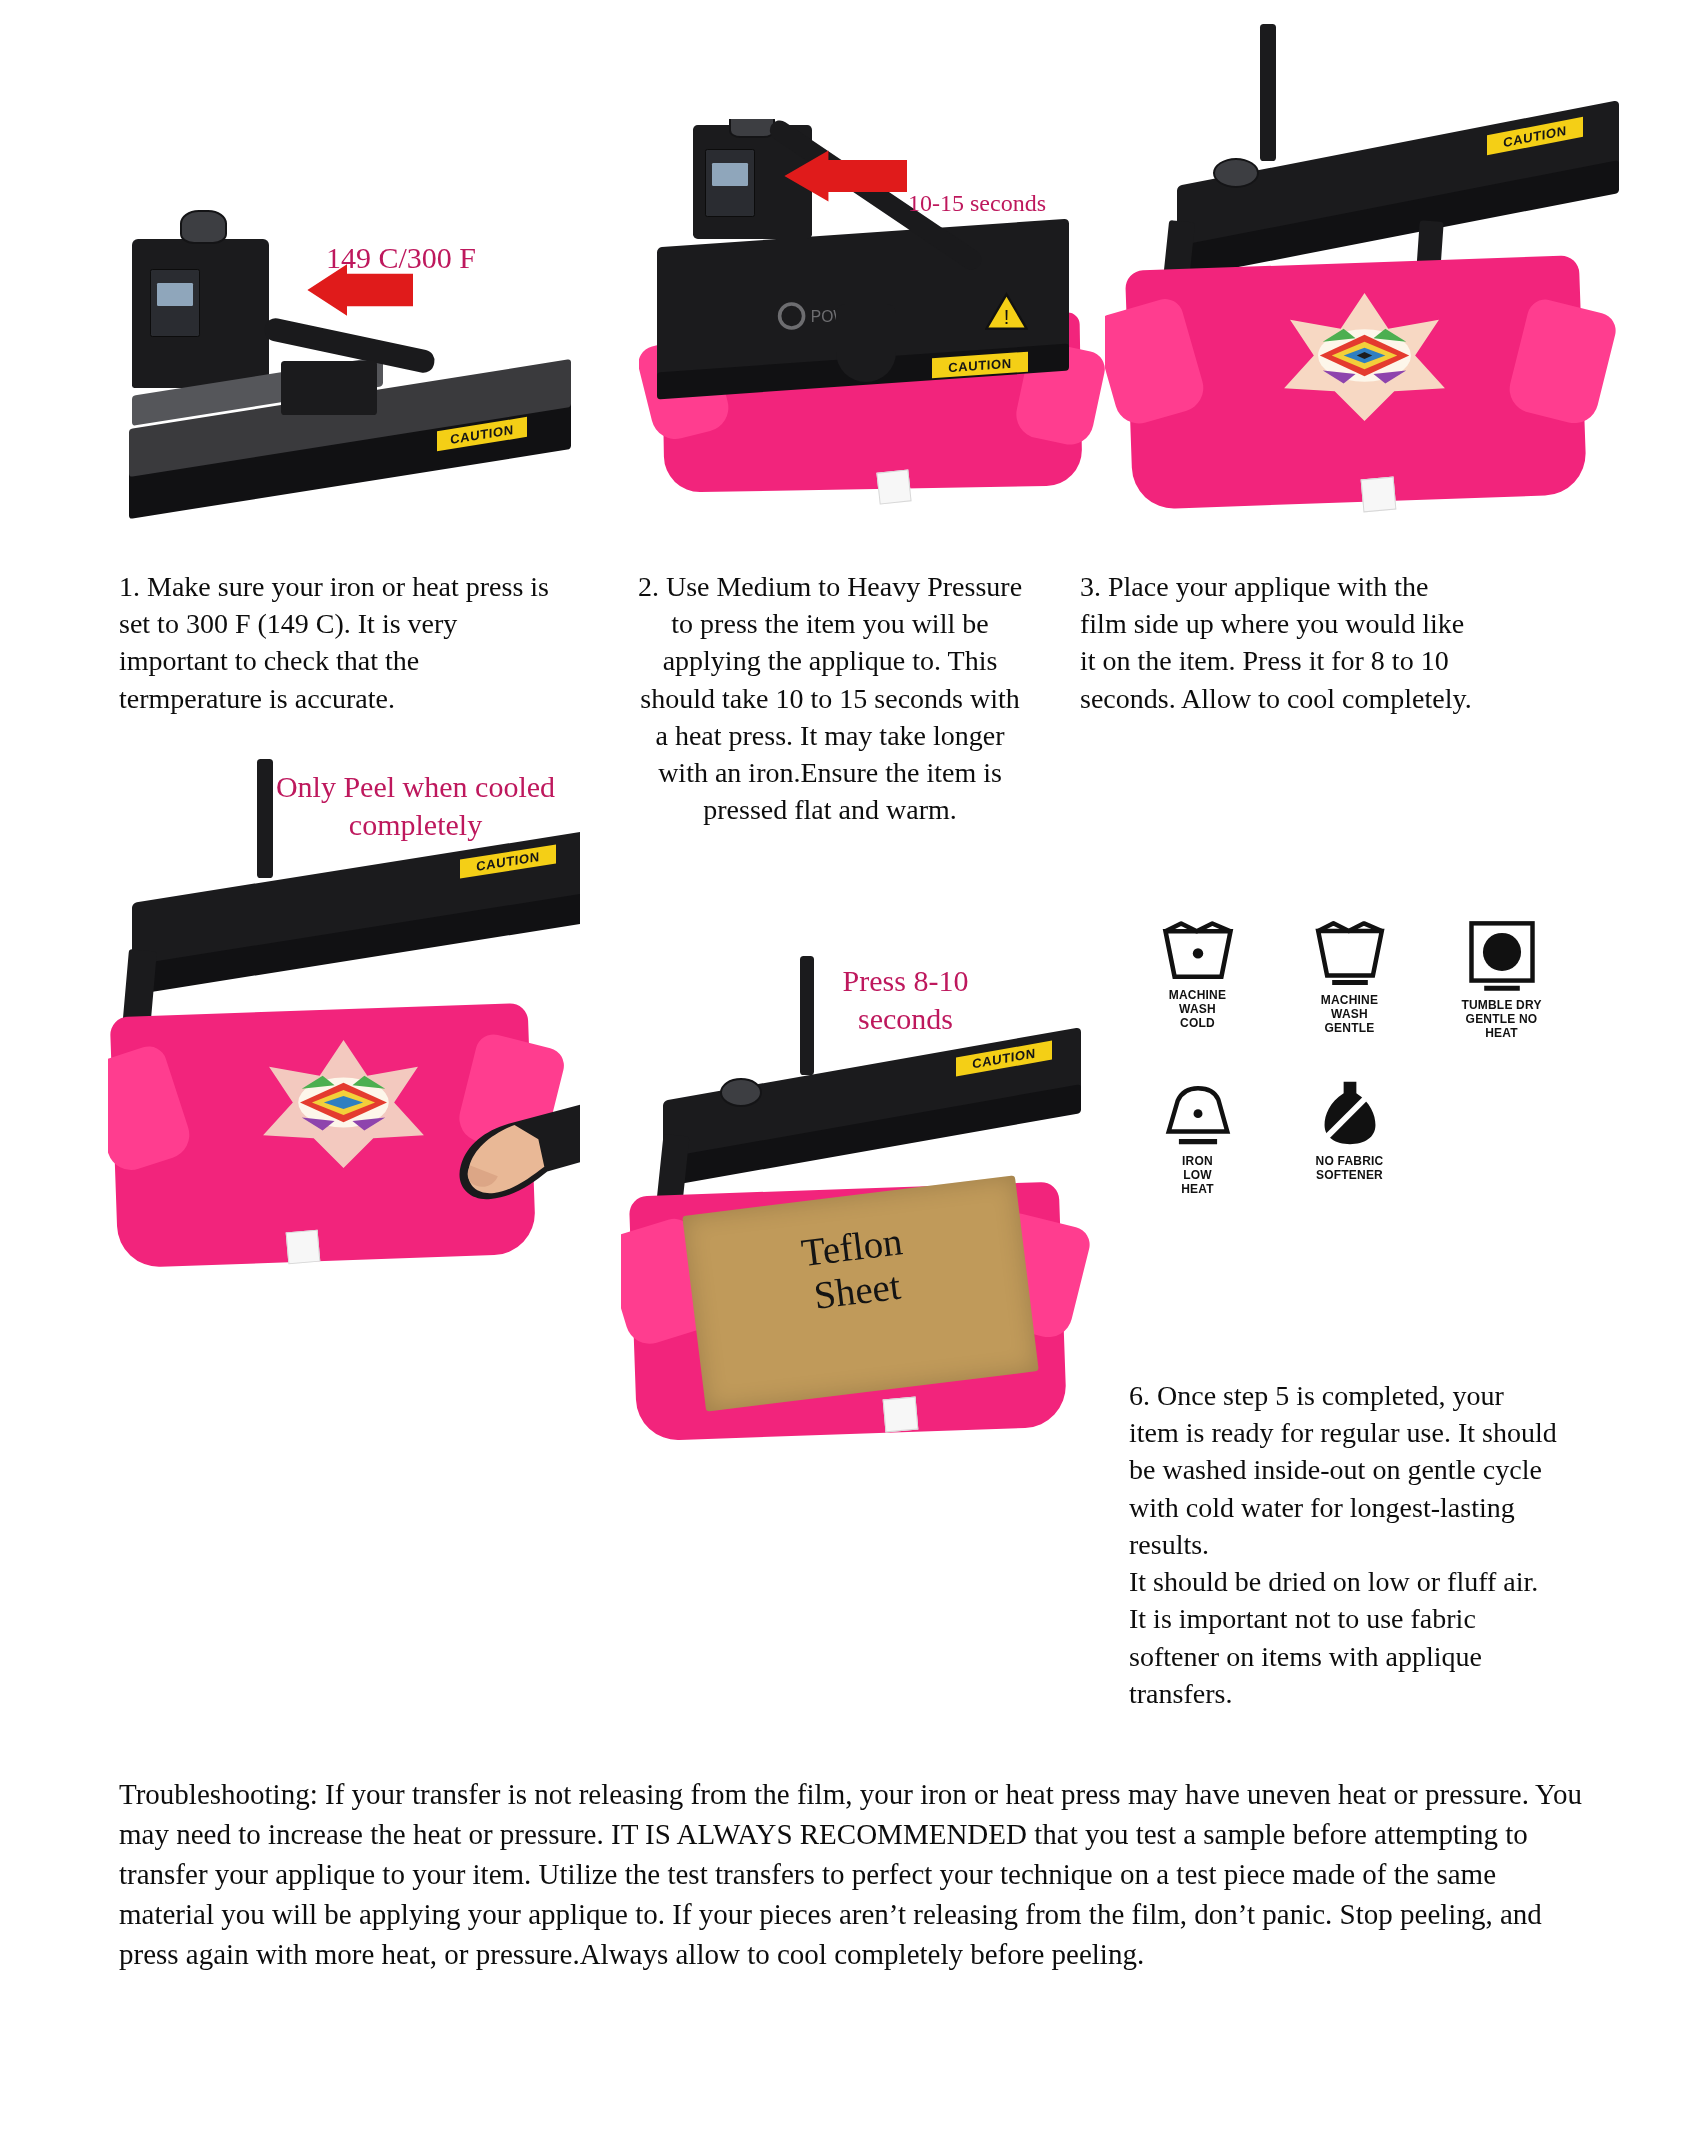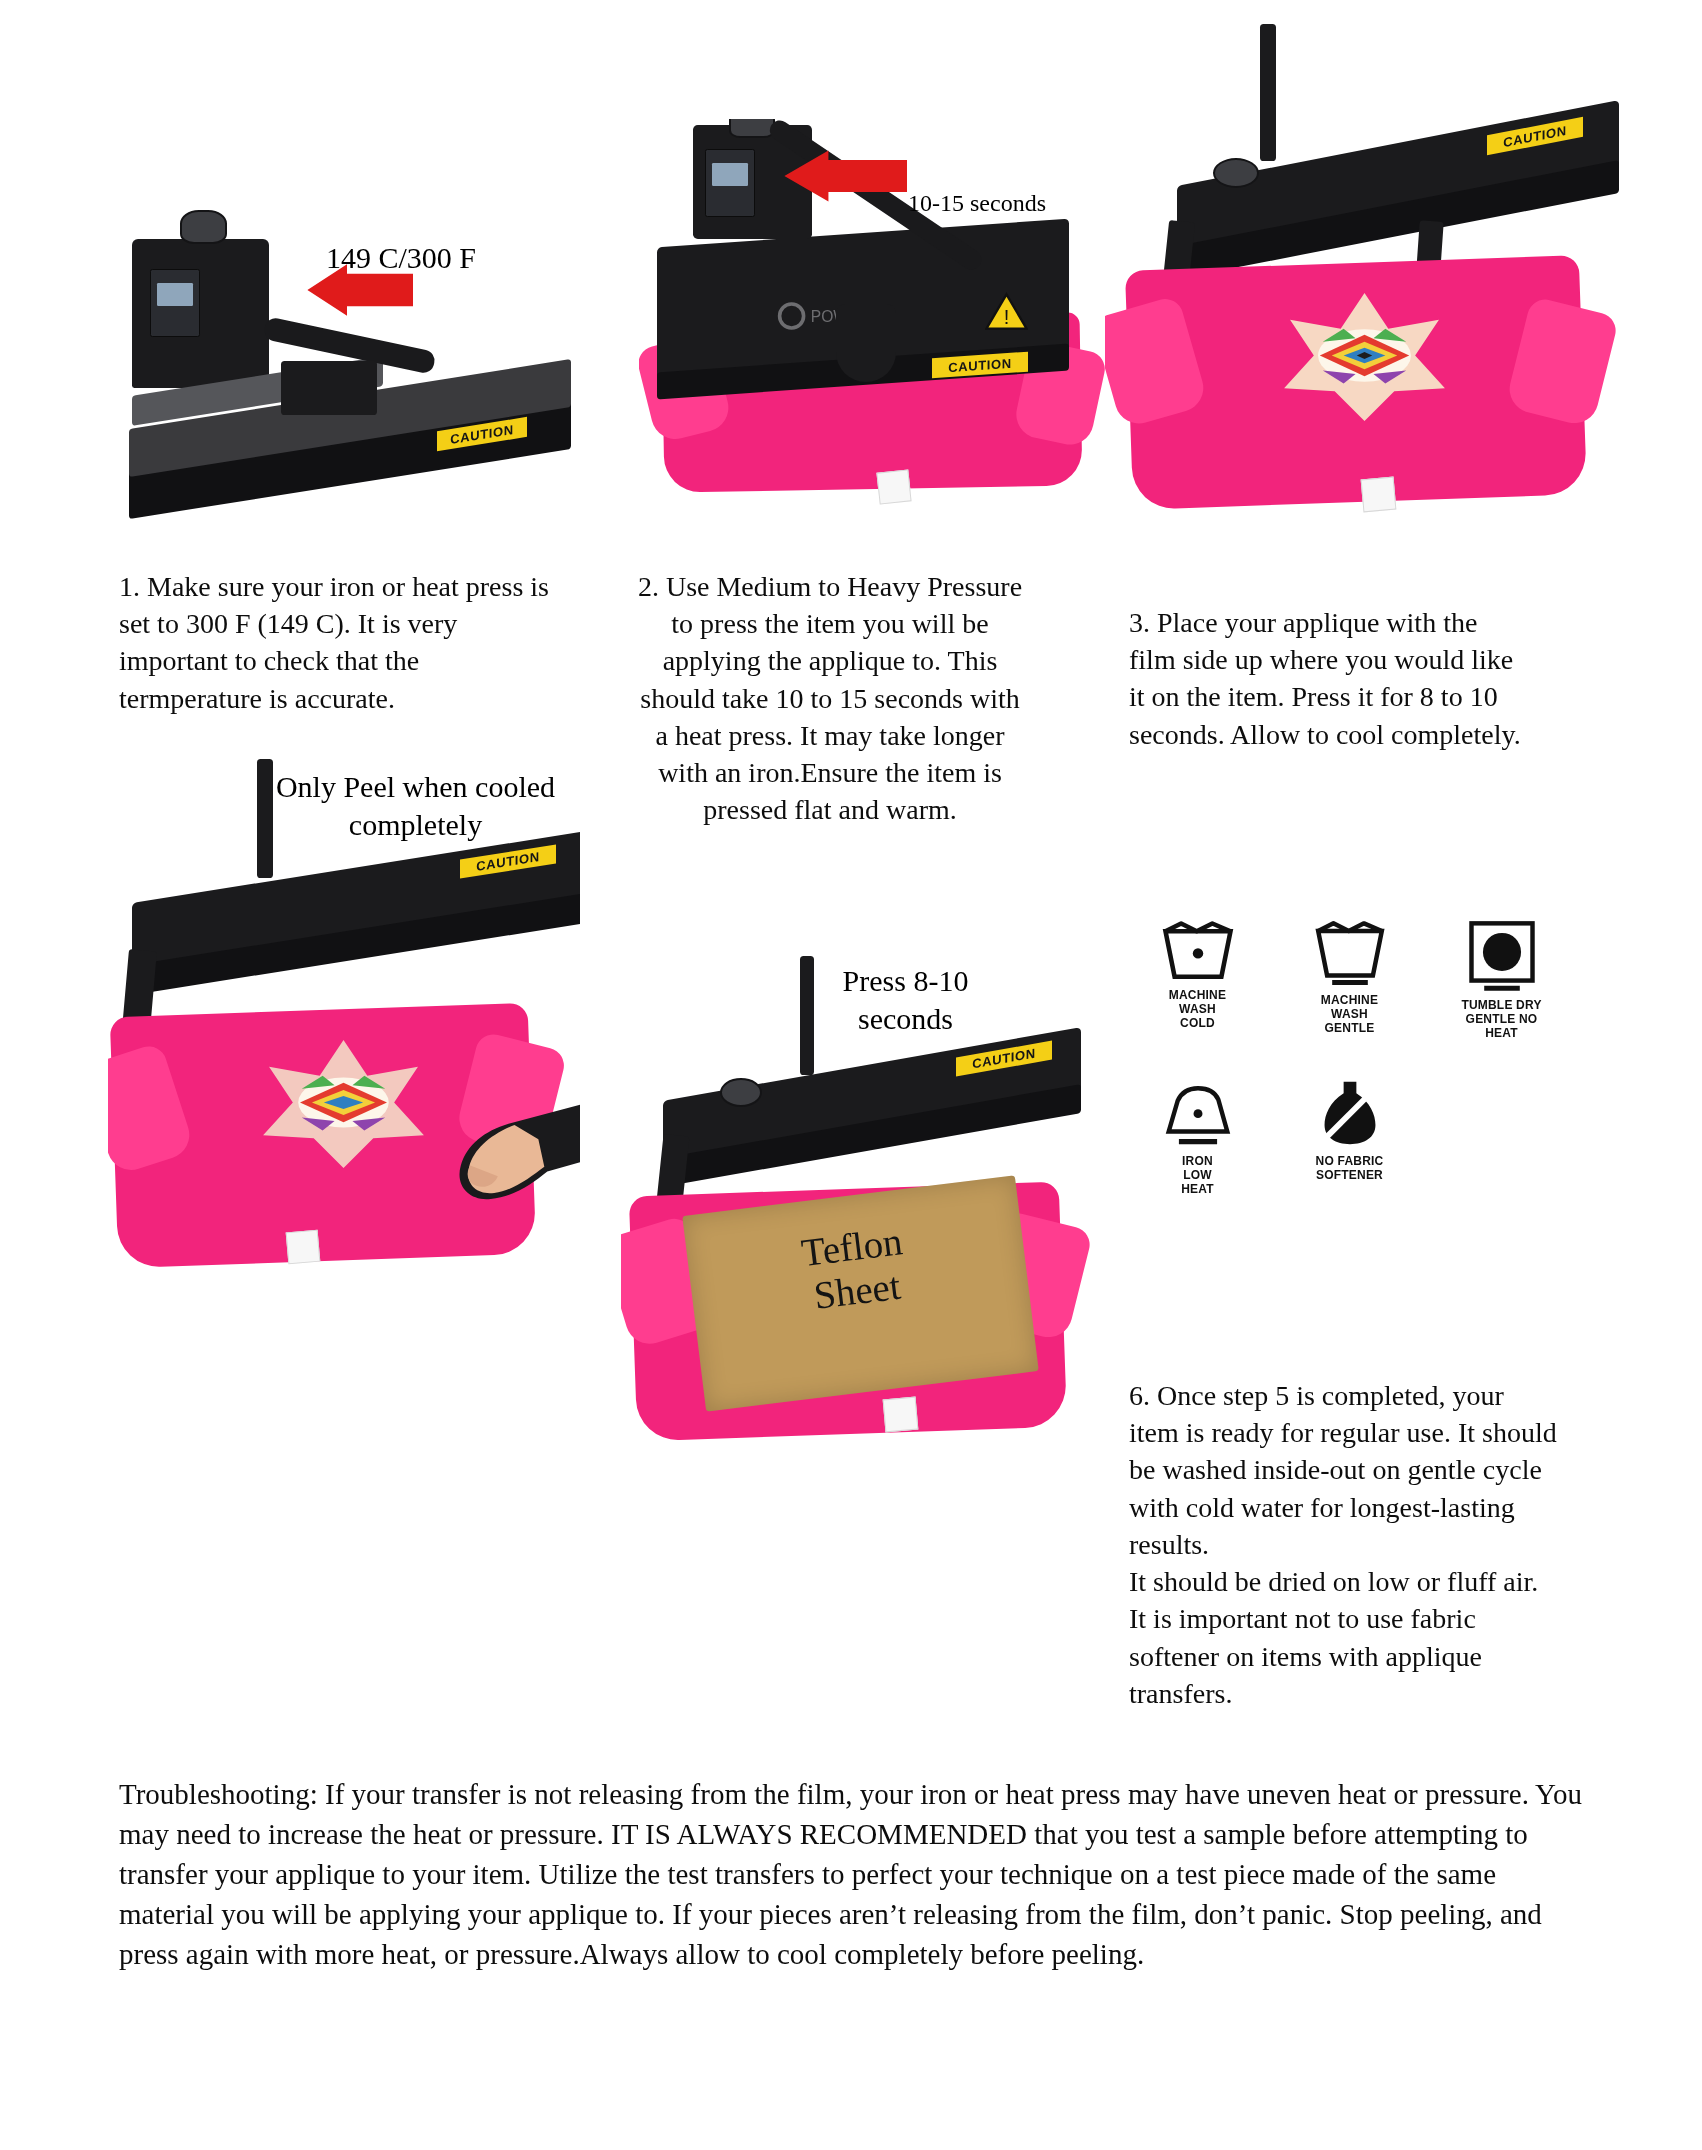--- a/index.html
+++ b/index.html
@@ -28,21 +28,21 @@
     font-family: "Liberation Serif", serif;
     font-size: 28px;
     line-height: 1.33;
     color: #0d0d0d;
   }
   .annot {
     position: absolute;
     font-family: "Liberation Serif", serif;
     font-size: 30px;
     line-height: 1.25;
-    color: #000000;
+    color: #be185d;
   }
   .annot.small { font-size: 24px; }
 
   
   .photo {
     position: absolute;
     overflow: hidden;
   }
 
   .slab {
@@ -267,21 +267,21 @@
         <path d="M95 140 L130 162 L150 146 Z" fill="#8e44ad"></path>
         <path d="M235 140 L200 162 L180 146 Z" fill="#8e44ad"></path>
       </g>
     </svg>
   </div>
 
   <div class="caption" style="left:119px; top:568px; width:430px;">1. Make sure your iron or heat press is set to 300 F (149 C). It is very important to check that the termperature is accurate.</div>
 
   <div class="caption" style="left:636px; top:568px; width:388px;text-align:center;">2. Use Medium to Heavy Pressure to press the item you will be applying the applique to. This should take 10 to 15 seconds with a heat press. It may take longer with an iron.Ensure the item is pressed flat and warm.</div>
 
-  <div class="caption" style="left:1129px; top:568px; width:394px;margin-top:36px;">3. Place your applique with the film side up where you would like it on the item. Press it for 8 to 10 seconds. Allow to cool completely.</div>
+  <div class="caption" style="left:1080px; top:568px; width:394px;">3. Place your applique with the film side up where you would like it on the item. Press it for 8 to 10 seconds. Allow to cool completely.</div>
 
   <div class="annot" style="left:275px; top:768px; width:281px; text-align:center;">Only Peel when cooled completely</div>
 
   <div class="photo" style="left:108px; top:759px; width:472px; height:568px;">
 
     <div class="slab" style="left:149px; top:0px; width:15.5px; height:119px;"></div>
 
     <div class="slab" style="left:24px; top:108px; width:454px; height:78px; transform:skewY(-9deg); border-radius:4.8px;"></div>
     <div class="slab dark" style="left:24px; top:170px; width:454px; height:30px; transform:skewY(-9deg);"></div>
     <div class="caution" style="left:352px; top:93px; width:96px; height:19px; font-size:13px; transform:skewY(-9deg);">CAUTION</div>

